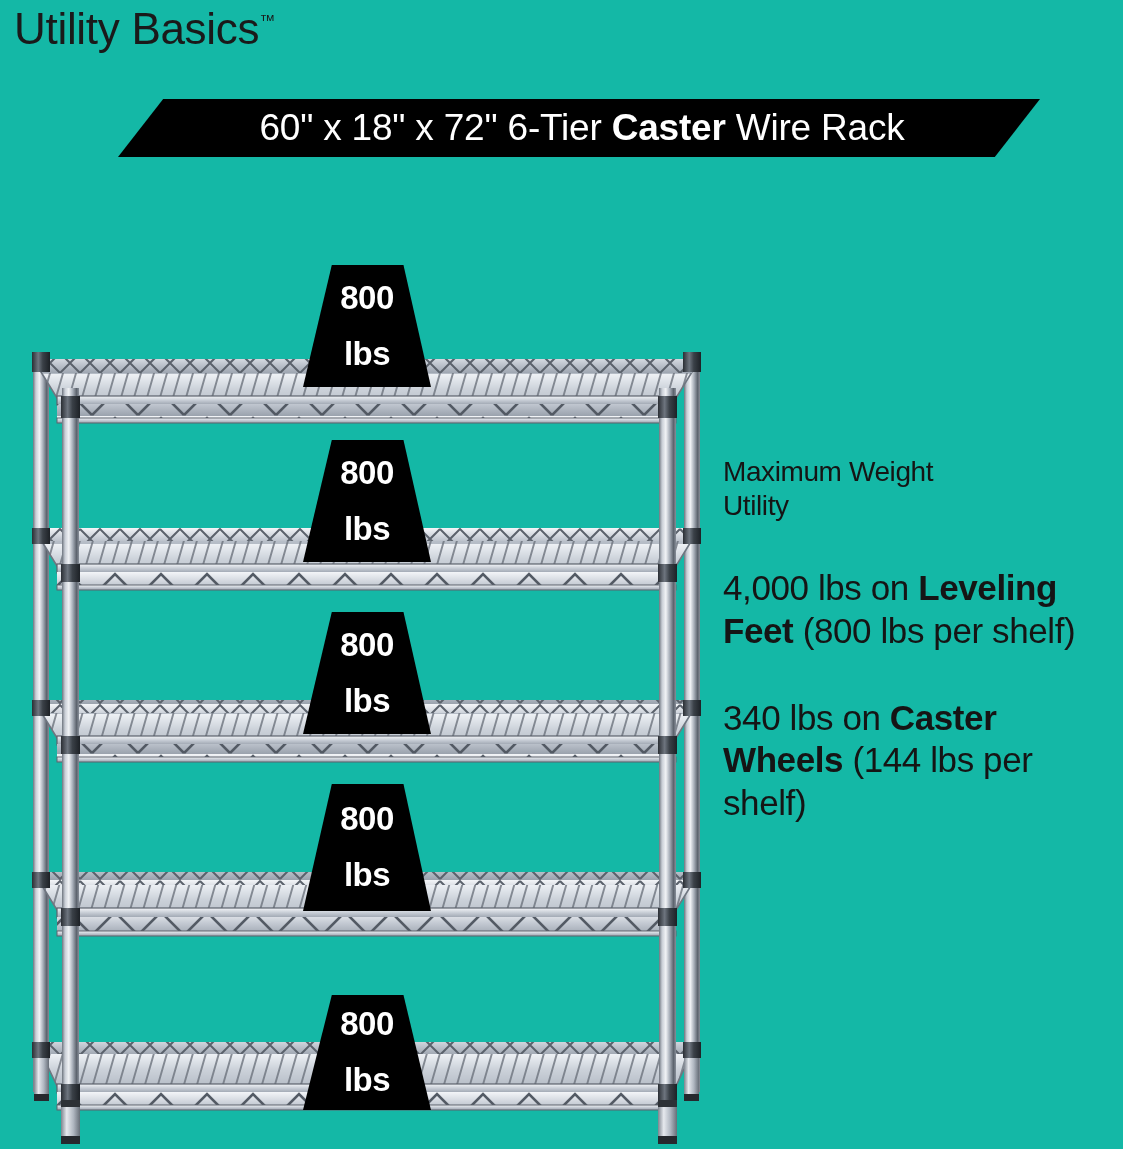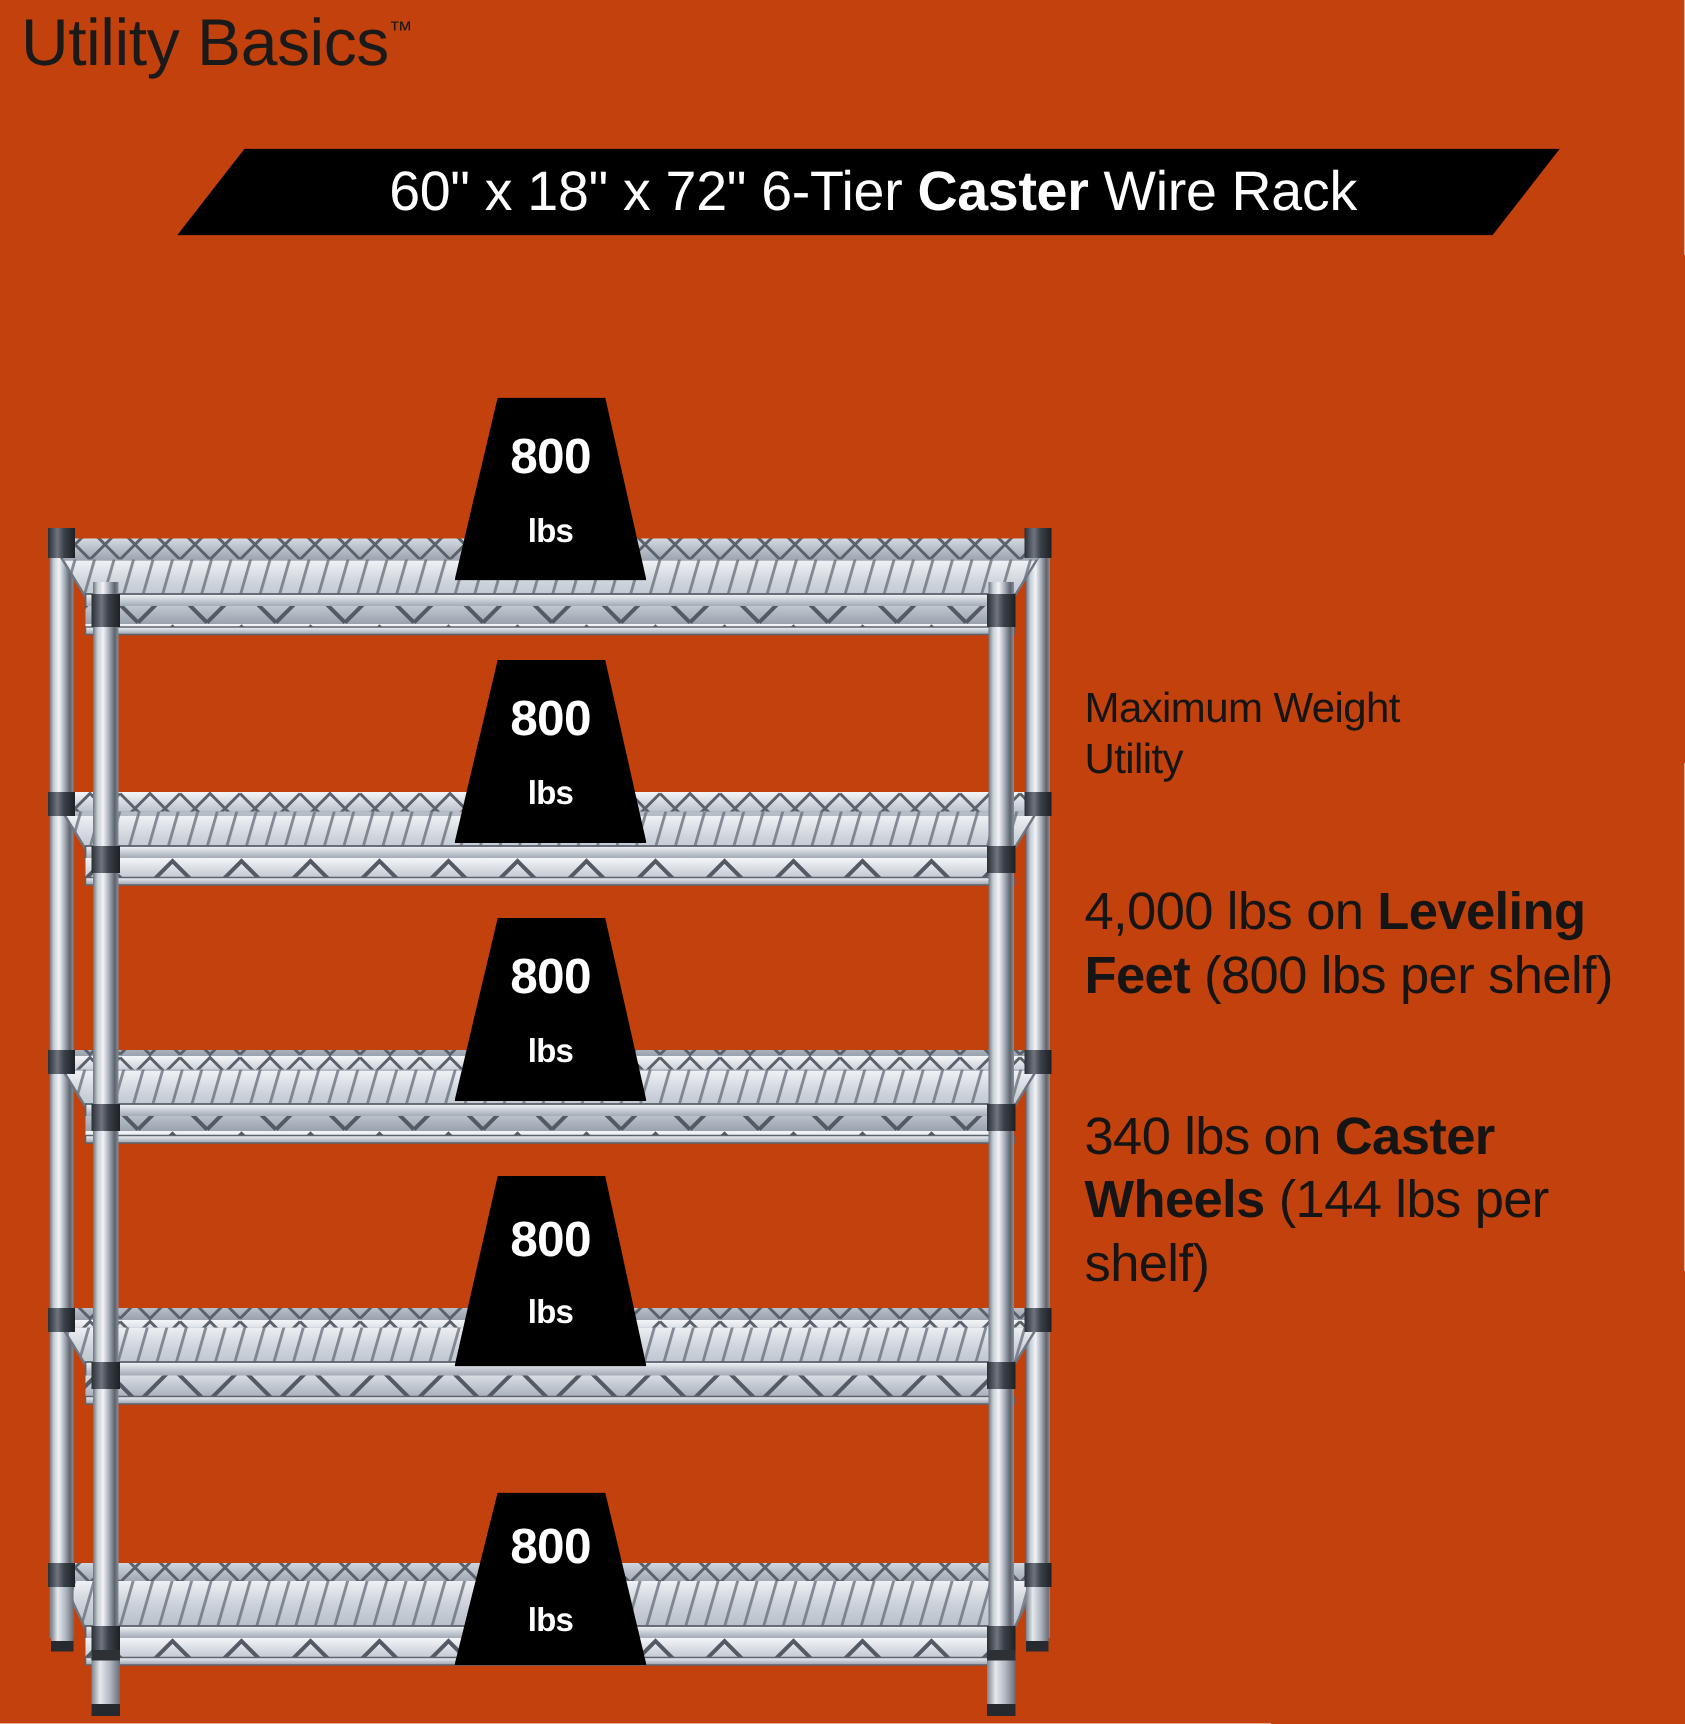--- a/index.html
+++ b/index.html
@@ -8,21 +8,21 @@
     background: #ffffff;
   }
   body {
     font-family: "Liberation Sans", sans-serif;
     -webkit-font-smoothing: antialiased;
   }
   #page {
     position: relative;
     width: 1123px;
     height: 1149px;
-    background: #c2410c;
+    background: #14b8a6;
     overflow: hidden;
   }
 
   
   #brand {
     position: absolute;
     left: 14px;
     top: 4px;
     font-size: 44px;
     font-weight: 400;
@@ -84,42 +84,42 @@
     display: flex;
     flex-direction: column;
     align-items: center;
     justify-content: center;
     font-weight: 700;
     line-height: 1.18;
     text-align: center;
     gap: 17px;
   }
   .callout .val { font-size: 33px; letter-spacing: -0.5px; }
-  .callout .unit { font-size: 22px; letter-spacing: -0.5px; }
+  .callout .unit { font-size: 33px; letter-spacing: -0.5px; }
 
   
   #copy {
     position: absolute;
     left: 723px;
     top: 455px;
     width: 392px;
     color: #151515;
   }
   #copy .heading {
     font-size: 28px;
     font-weight: 400;
     line-height: 1.22;
     letter-spacing: -0.4px;
   }
   #copy .para {
     font-size: 35px;
     font-weight: 400;
     line-height: 1.22;
     letter-spacing: -0.4px;
-    margin-top: 64px;
+    margin-top: 44px;
   }
   #copy .para b { font-weight: 700; }
 </style>
 </head>
 <body>
 
 <div id="page">
 
   <div id="brand">
     <span>Utility Basics</span><span class="tm">™</span>

